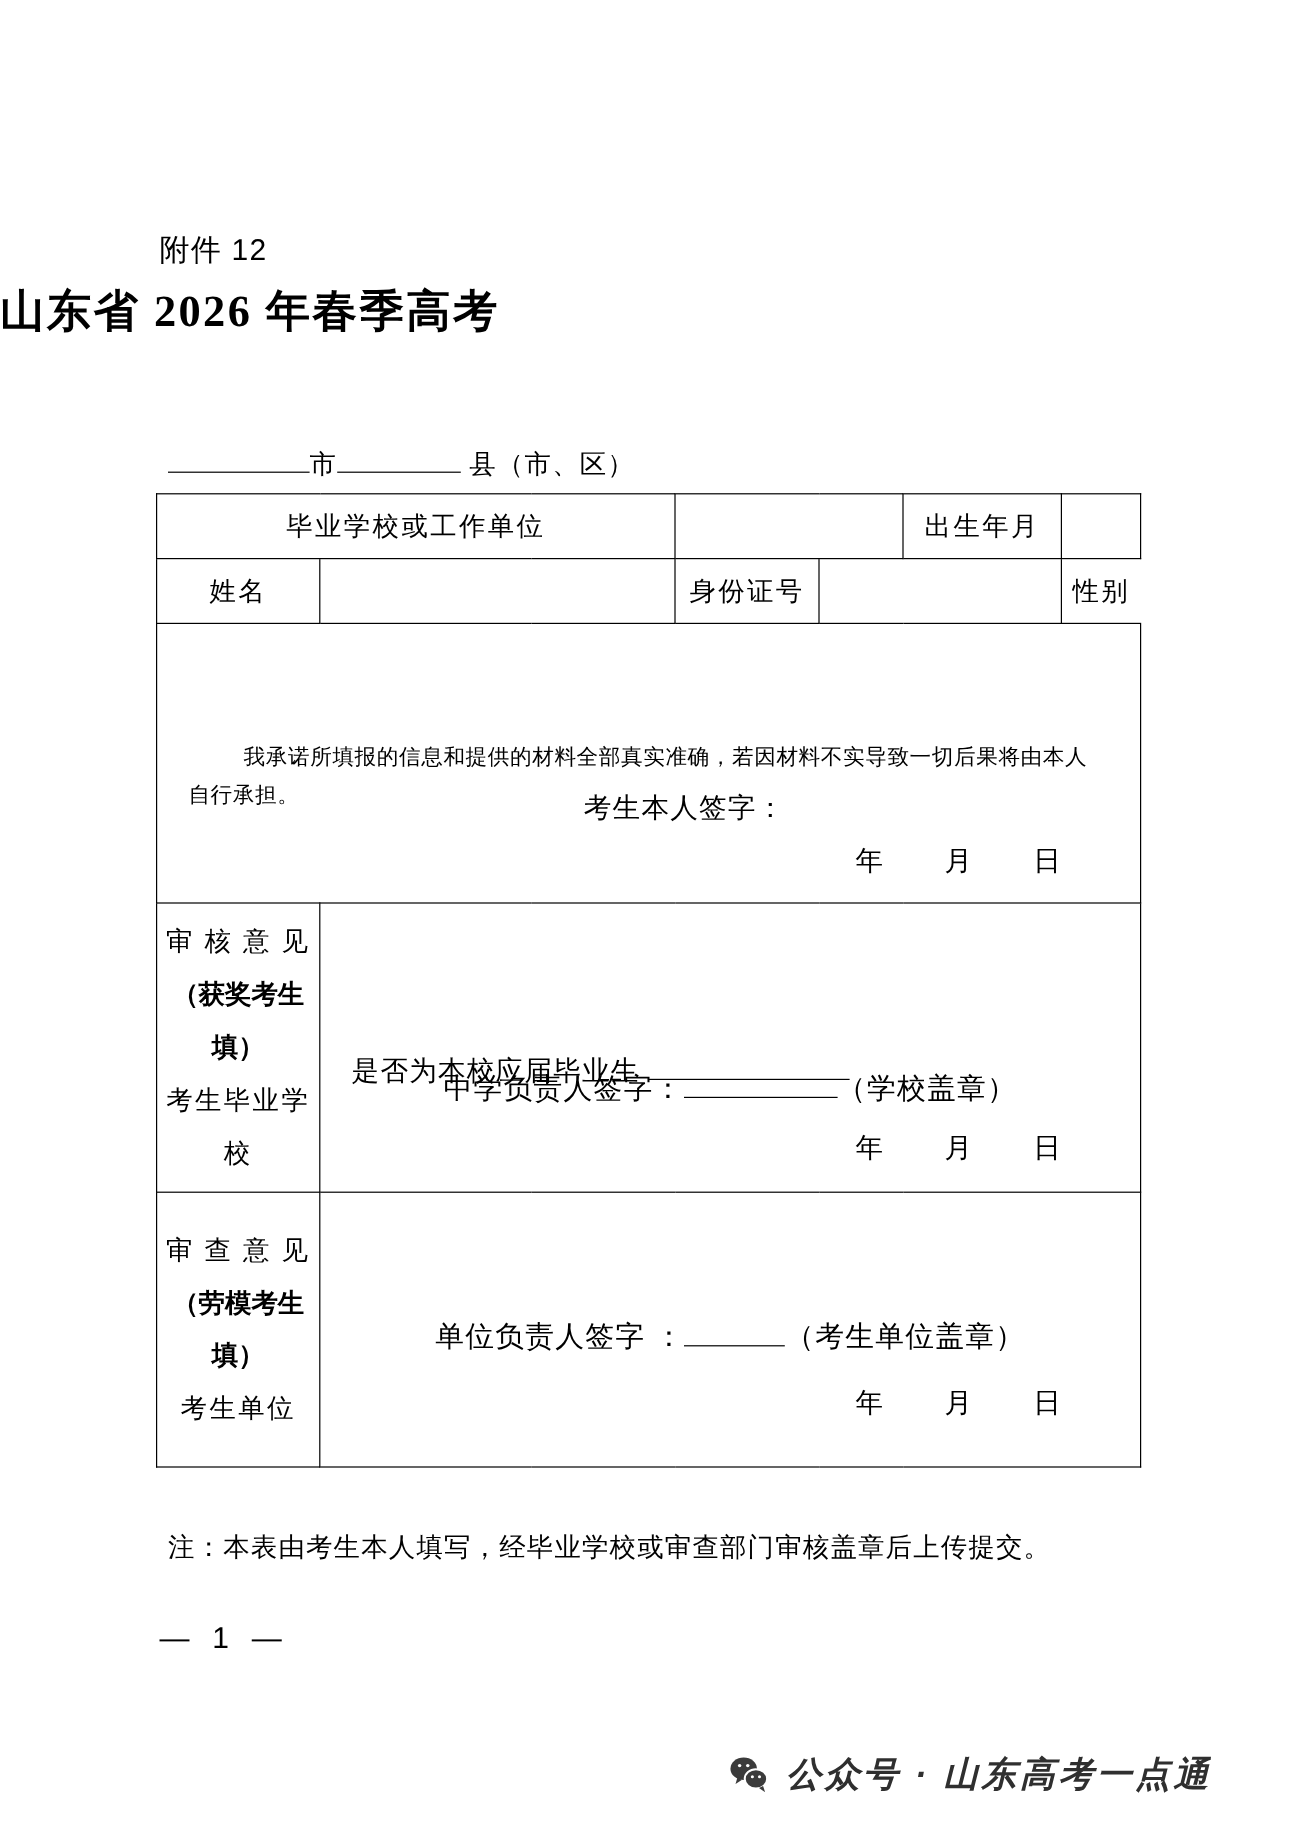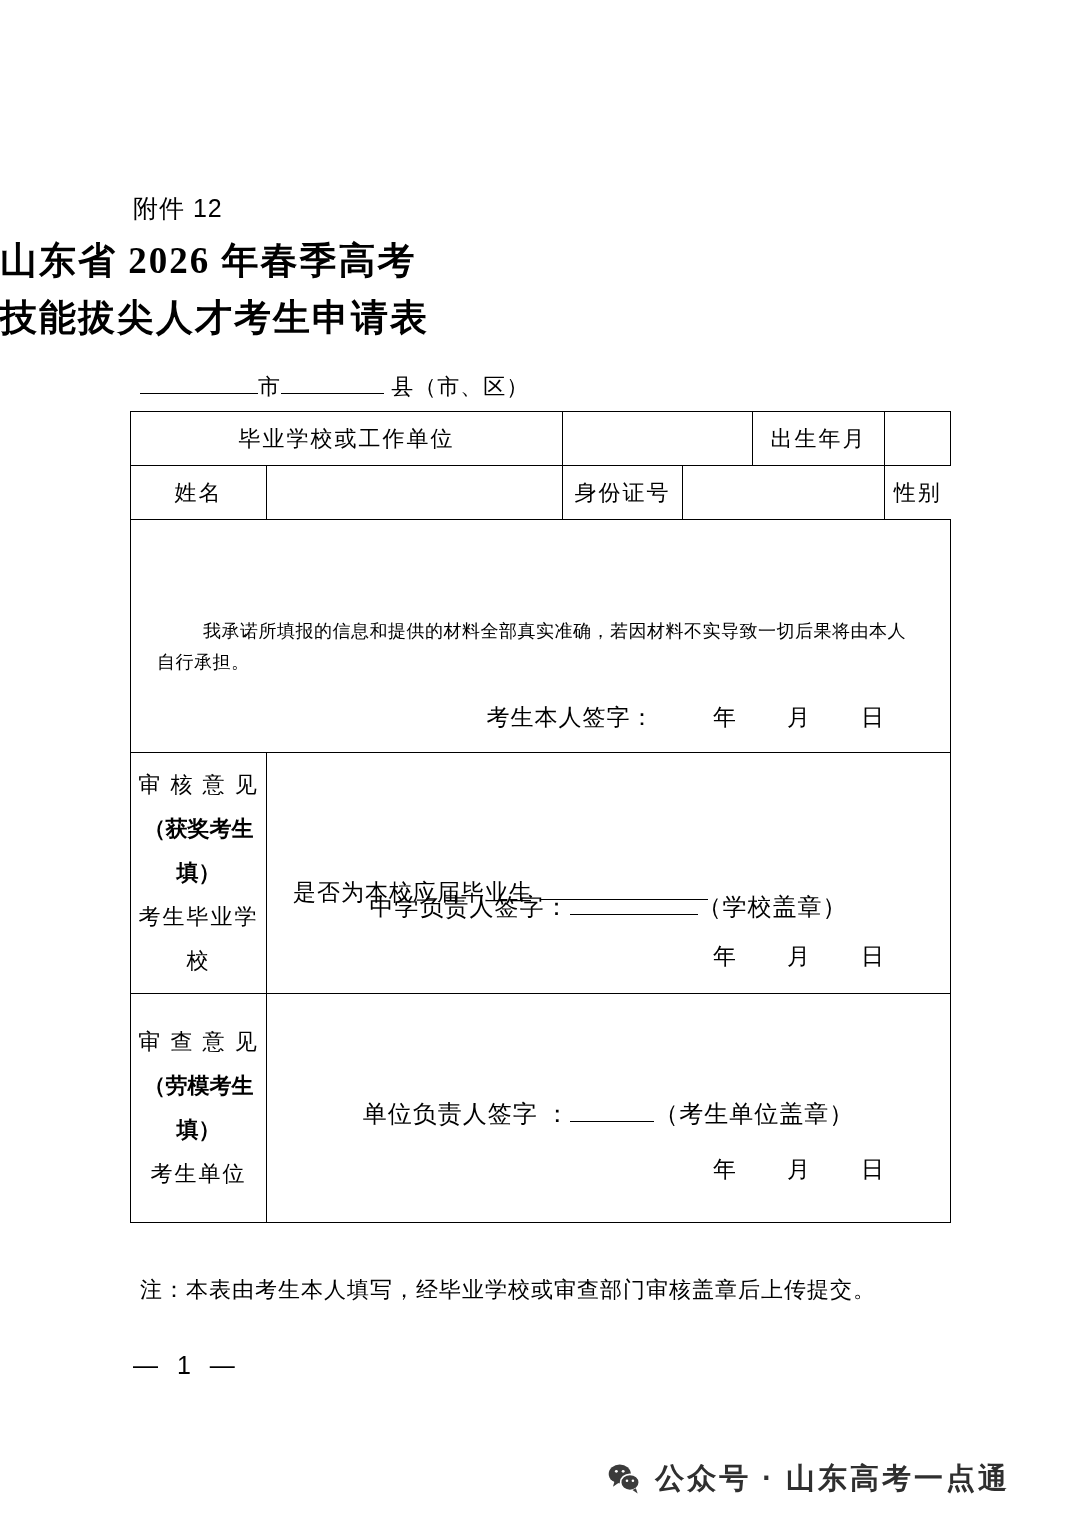--- a/index.html
+++ b/index.html
@@ -96,21 +96,21 @@
     letter-spacing: 0.5px;
   }
   .sign-line {
     position: absolute;
     left: 0; right: 0;
     text-align: center;
     font-size: 23px;
     font-family: "Liberation Sans", sans-serif;
     letter-spacing: 1px;
   }
-  .sign-applicant { top: 138px; padding-left: 60px; margin-top: 44px; }
+  .sign-applicant { top: 138px; padding-left: 60px; }
   .ymd {
     position: absolute;
     right: 40px;
     font-size: 23px;
     font-family: "Liberation Sans", sans-serif;
     letter-spacing: 1px;
   }
   .ymd span { display: inline-block; width: 74px; text-align: center; }
   .ymd-commit { top: 182px; }
 
@@ -186,20 +186,21 @@
   }
 
   .watermark {
     position: absolute;
     right: 70px;
     bottom: 28px;
     display: flex;
     align-items: center;
     gap: 14px;
     color: #3b3b3b;
+    font-style: italic;
   }
   .wechat-icon {
     width: 34px; height: 34px;
     display: block;
   }
   .wm-text {
     font-size: 29px;
     font-weight: bold;
     letter-spacing: 3px;
     font-family: "Liberation Sans", sans-serif;
@@ -208,21 +209,20 @@
 </style>
 </head>
 <body>
 
 <div class="page">
 
   <div class="attachment-no">附件 12</div>
 
   <div class="doc-title">
     <span>山东省 2026 年春季高考</span>
-    <span class="l2">技能拔尖人才考生申请表</span>
   </div>
 
   <div class="place-line">
     <span class="blank-u u-120"></span><span>市</span><span class="blank-u u-105"></span> <span>县（市、区）</span>
   </div>
 
   <table class="form">
     <colgroup>
       <col style="width:136px">
       <col style="width:176px">

